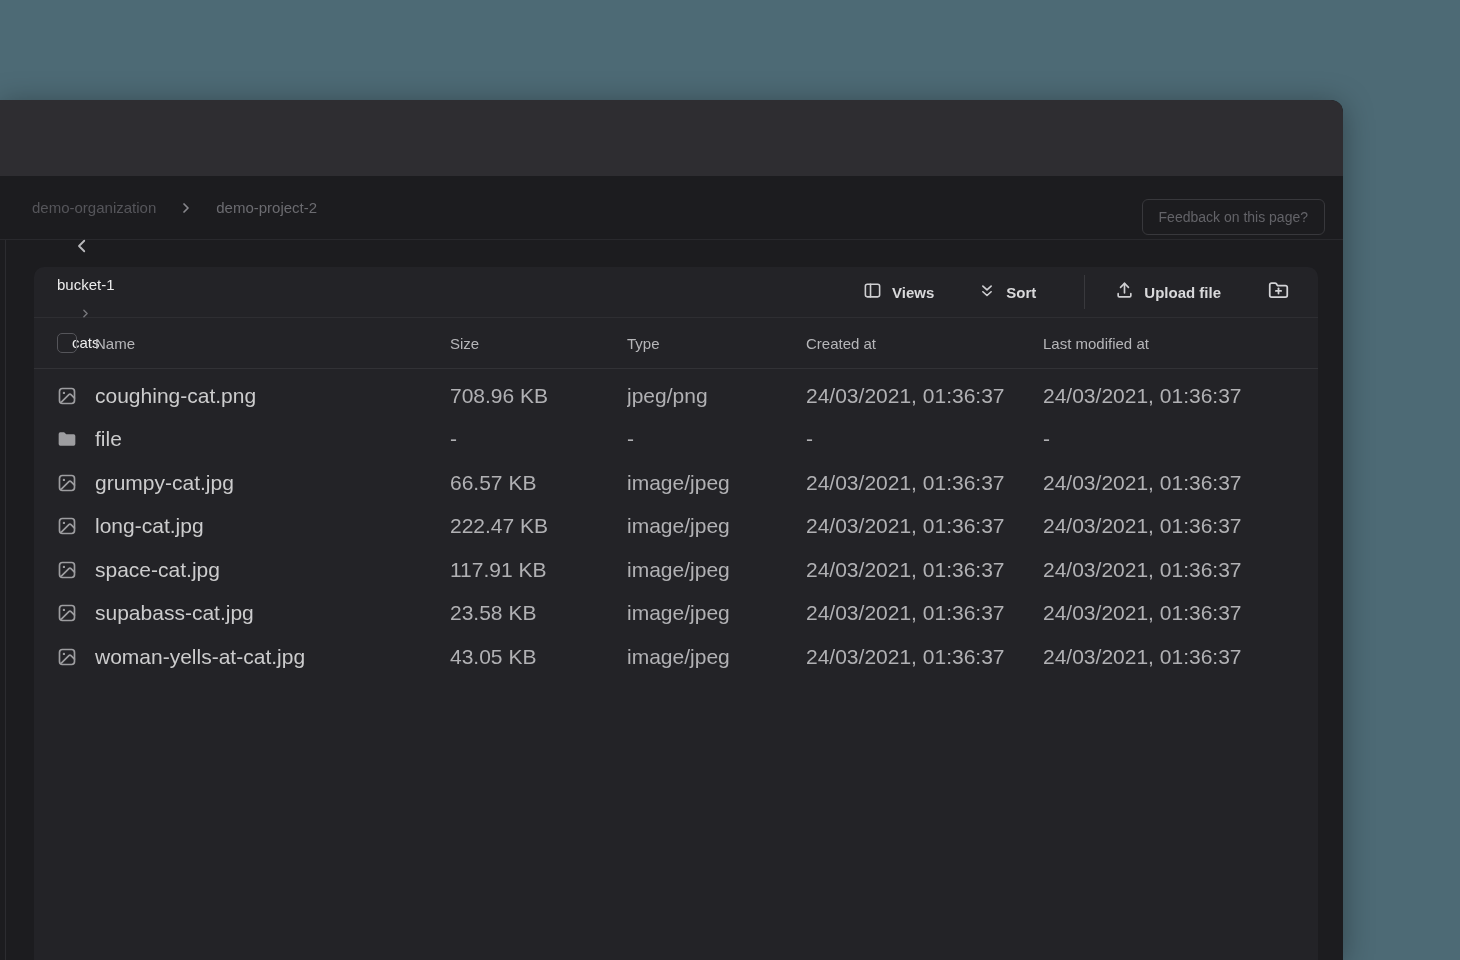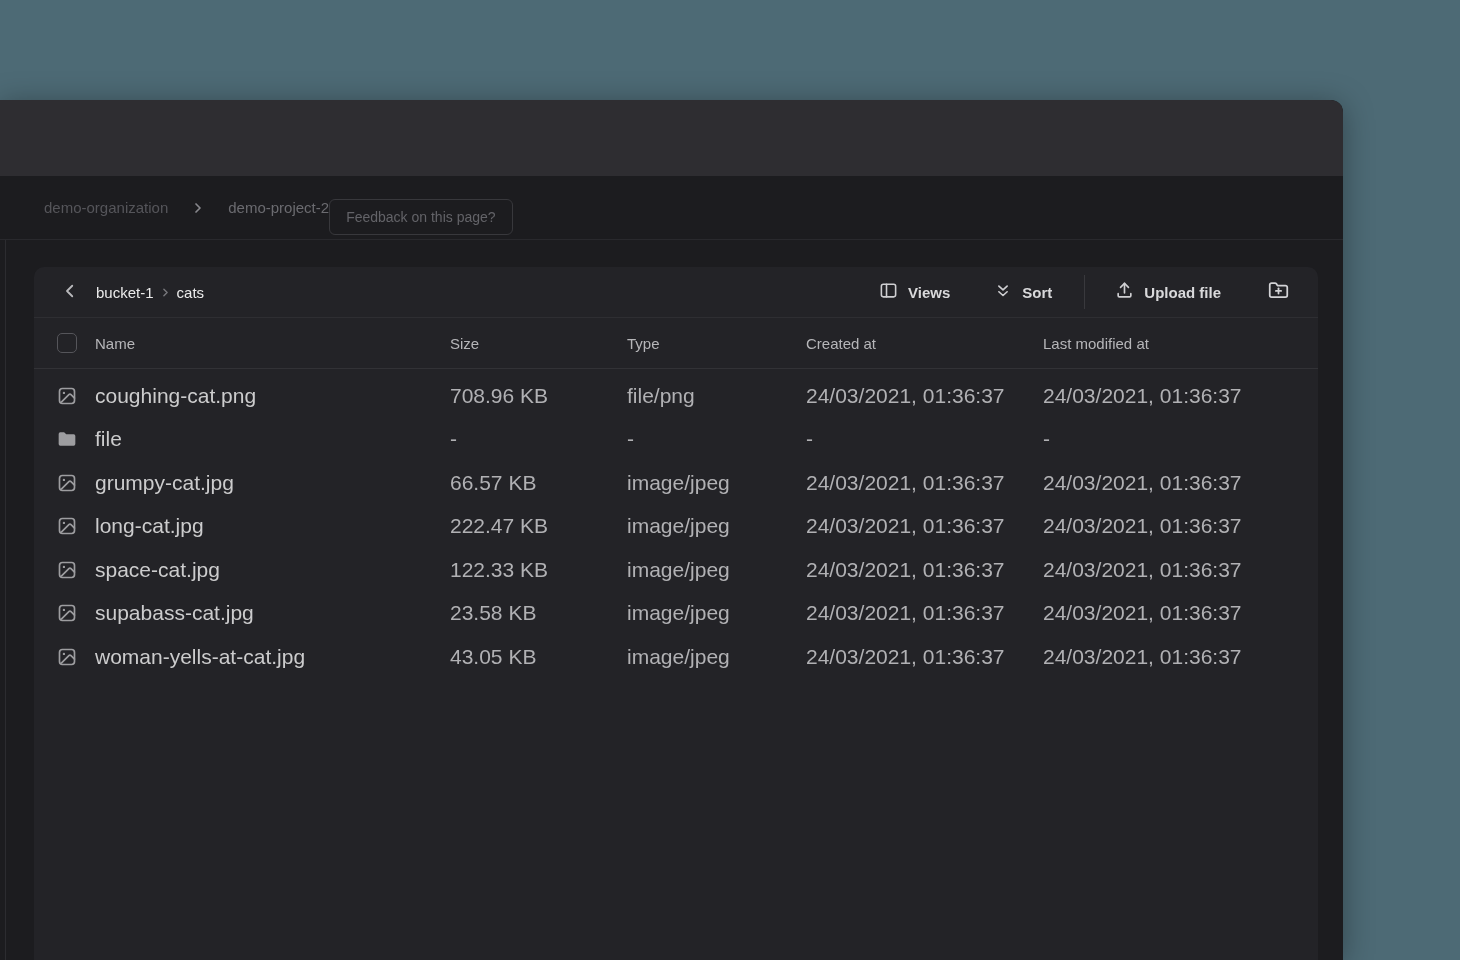--- a/index.html
+++ b/index.html
@@ -13,22 +13,22 @@
     position:absolute; left:0; top:100px; width:1343px; height:860px;
     background:#1c1c1f;
     border-top-right-radius:12px;
     overflow:hidden;
     box-shadow:0 4px 30px rgba(0,0,0,.35);
     display:flex; flex-direction:column;
   }
   .titlebar{ height:76px; background:#2e2d31; border-top-right-radius:12px; flex:none; }
   .app-header{
     height:64px; flex:none;
-    display:flex; align-items:center; 
-    padding:0 18px 0 44px;
+    display:flex; align-items:center; justify-content:space-between;
+    padding:0 18px 0 32px;
     border-bottom:1px solid #29292d;
     background:#1c1c1f;
   }
   .breadcrumb{ display:flex; align-items:center; gap:22px; font-size:15px; }
   .crumb-org{ color:#55555a; cursor:pointer; }
   .crumb-project{ color:#6b6b70; cursor:pointer; }
   .crumb-sep{ color:#87878c; display:flex; align-items:center; }
   .feedback-btn{
     background:transparent; border:1px solid #38383c; border-radius:6px;
     color:#636368; font-size:14px; font-family:inherit;
@@ -46,37 +46,37 @@
     background:#232327;
     border-radius:10px 10px 0 0;
     display:flex; flex-direction:column;
   }
   .toolbar{
     height:51px; flex:none;
     display:flex; align-items:center; justify-content:space-between;
     padding:0 23px;
     border-bottom:1px solid #2e2e32;
   }
-  .toolbar-left{ display:flex; align-items:center; gap:5px; }
+  .toolbar-left{ display:flex; align-items:center; gap:14px;flex-direction:column; }
   .back-btn{
     background:none; border:none; color:#b9b9bc; cursor:pointer;
     display:flex; align-items:center; padding:4px; margin-right:8px;
   }
   .path-crumb{ color:#ececec; font-size:15px; background:none; border:none; font-family:inherit; cursor:pointer; }
   .path-sep{ color:#77777c; display:flex; align-items:center; }
   .toolbar-right{ display:flex; align-items:center; }
   .tool-btn{
     background:none; border:none; cursor:pointer; font-family:inherit;
     display:flex; align-items:center; gap:10px;
     color:#d9d9db; font-size:15px; font-weight:700;
     padding:6px 8px;
   }
   .tool-btn svg{ color:#cfcfd2; }
   .views-btn{ margin-right:28px;justify-content:flex-end; }
-  .sort-btn{ margin-right:2px; }
+  .sort-btn{ margin-right:18px; }
   .toolbar-divider{ width:1px; height:34px; background:#39393d; margin:0 22px; }
   .upload-btn{ margin-right:33px; }
   .iconbar-btn{
     background:none; border:none; cursor:pointer; color:#d3d3d6;
     display:flex; align-items:center; padding:6px;
   }
   .grid-row{
     display:grid;
     grid-template-columns:393px 177px 179px 237px auto;
     align-items:center;
@@ -203,21 +203,21 @@
       <span class="row-icon">
                 <svg width="20" height="20" viewBox="0 0 24 24" fill="none" stroke="currentColor" stroke-width="2" stroke-linecap="round" stroke-linejoin="round">
                   <rect x="3" y="3" width="18" height="18" rx="3.5"></rect>
                   <circle cx="8.3" cy="8.3" r="1.4" fill="currentColor" stroke="none"></circle>
                   <path d="M21 14.5l-4.2-4.2a1.8 1.8 0 0 0-2.55 0L5.5 19"></path>
                 </svg>
               </span>
       <span class="cell name">coughing-cat.png</span>
     </div>
     <div class="cell">708.96 KB</div>
-    <div class="cell">file/png</div>
+    <div class="cell">jpeg/png</div>
     <div class="cell">24/03/2021, 01:36:37</div>
     <div class="cell">24/03/2021, 01:36:37</div>
   </div>
 
   <div class="grid-row file-row">
     <div class="name-col">
       <span class="row-icon">
                 <svg width="20" height="20" viewBox="0 0 24 24" fill="currentColor" stroke="none">
                   <path d="M2 6a2 2 0 0 1 2-2h4.1a2 2 0 0 1 1.48.66l.84.94A2 2 0 0 0 11.9 6.3H20a2 2 0 0 1 2 2V18a2 2 0 0 1-2 2H4a2 2 0 0 1-2-2Z"></path>
                 </svg>
@@ -268,21 +268,21 @@
     <div class="name-col">
       <span class="row-icon">
                 <svg width="20" height="20" viewBox="0 0 24 24" fill="none" stroke="currentColor" stroke-width="2" stroke-linecap="round" stroke-linejoin="round">
                   <rect x="3" y="3" width="18" height="18" rx="3.5"></rect>
                   <circle cx="8.3" cy="8.3" r="1.4" fill="currentColor" stroke="none"></circle>
                   <path d="M21 14.5l-4.2-4.2a1.8 1.8 0 0 0-2.55 0L5.5 19"></path>
                 </svg>
               </span>
       <span class="cell name">space-cat.jpg</span>
     </div>
-    <div class="cell">122.33 KB</div>
+    <div class="cell">117.91 KB</div>
     <div class="cell">image/jpeg</div>
     <div class="cell">24/03/2021, 01:36:37</div>
     <div class="cell">24/03/2021, 01:36:37</div>
   </div>
 
   <div class="grid-row file-row">
     <div class="name-col">
       <span class="row-icon">
                 <svg width="20" height="20" viewBox="0 0 24 24" fill="none" stroke="currentColor" stroke-width="2" stroke-linecap="round" stroke-linejoin="round">
                   <rect x="3" y="3" width="18" height="18" rx="3.5"></rect>

